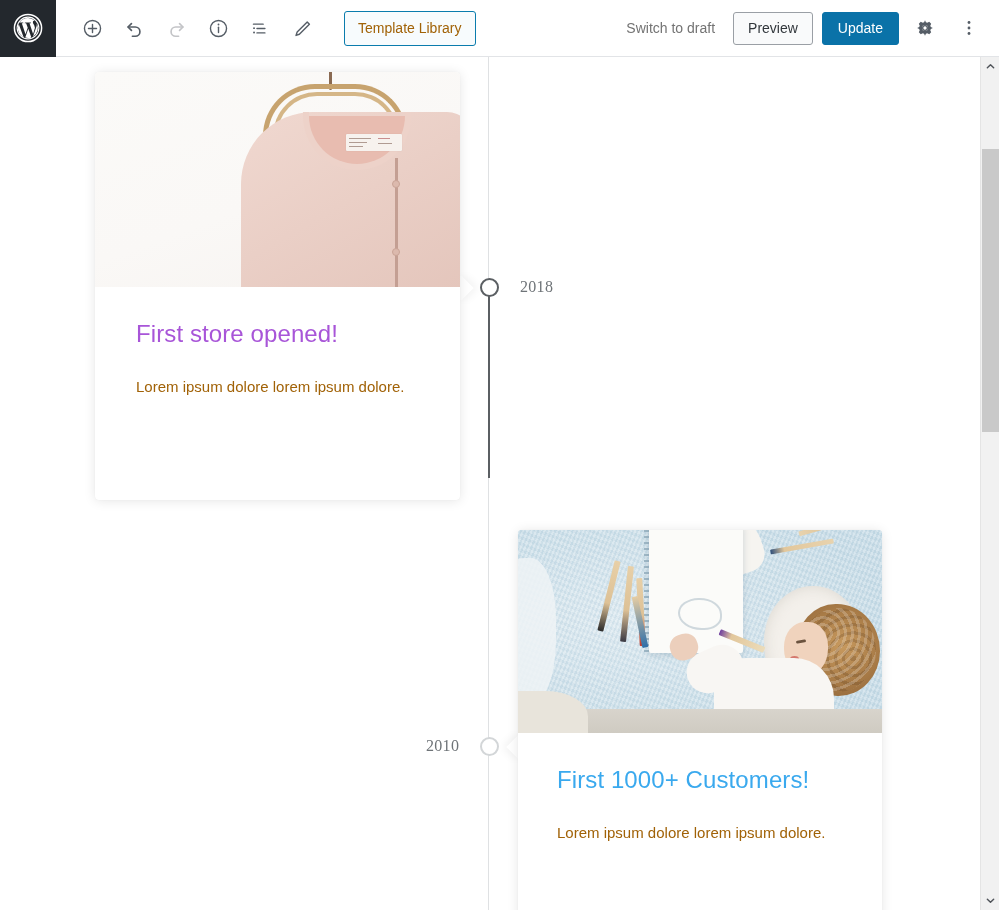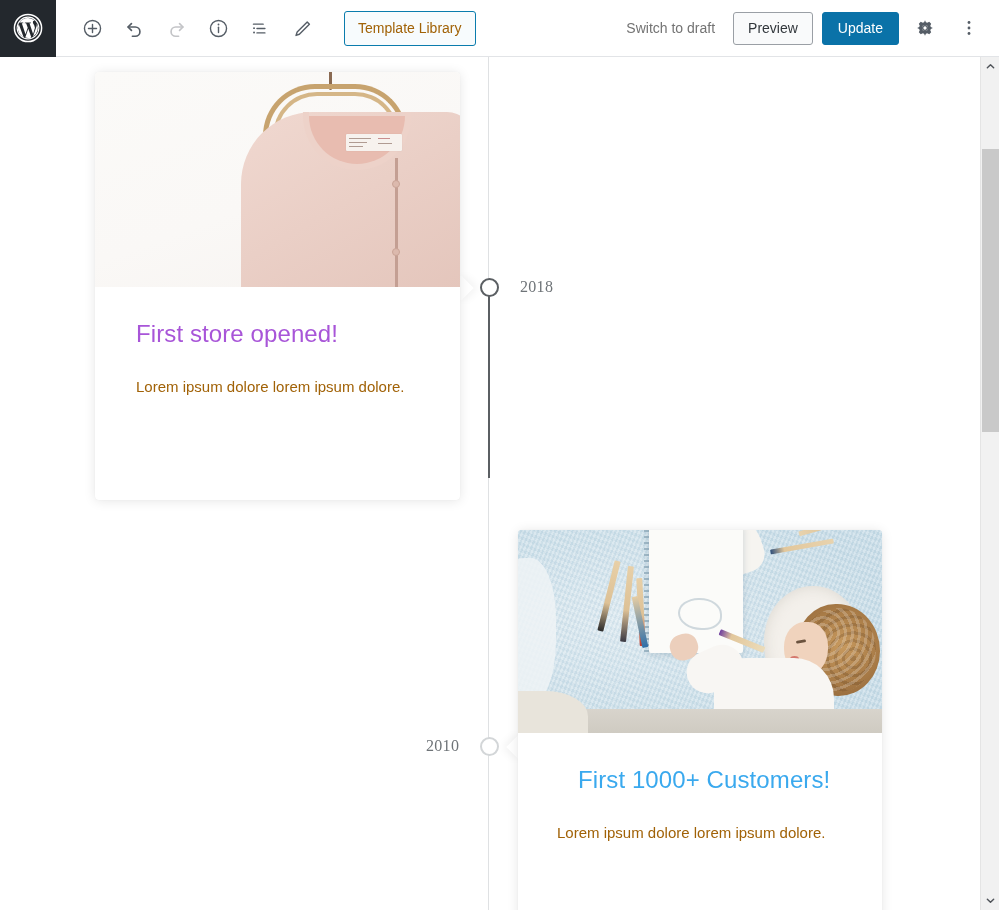--- a/index.html
+++ b/index.html
@@ -210,21 +210,21 @@
   }
   .card-right .card-body { padding: 32px 39px 20px 39px; }
 
   .card-title {
     font-size: 24px;
     font-weight: normal;
     line-height: 1.25;
     letter-spacing: 0.1px;
   }
   .card-title.purple { color: #a855d8; }
-  .card-title.blue { color: #3aa9ee; margin-left: 21px; }
+  .card-title.blue { color: #3aa9ee; }
 
   .card-text {
     margin-top: 27px;
     font-size: 15px;
     color: #a16207;
     line-height: 1.5;
   }
 
   
   .notch {

